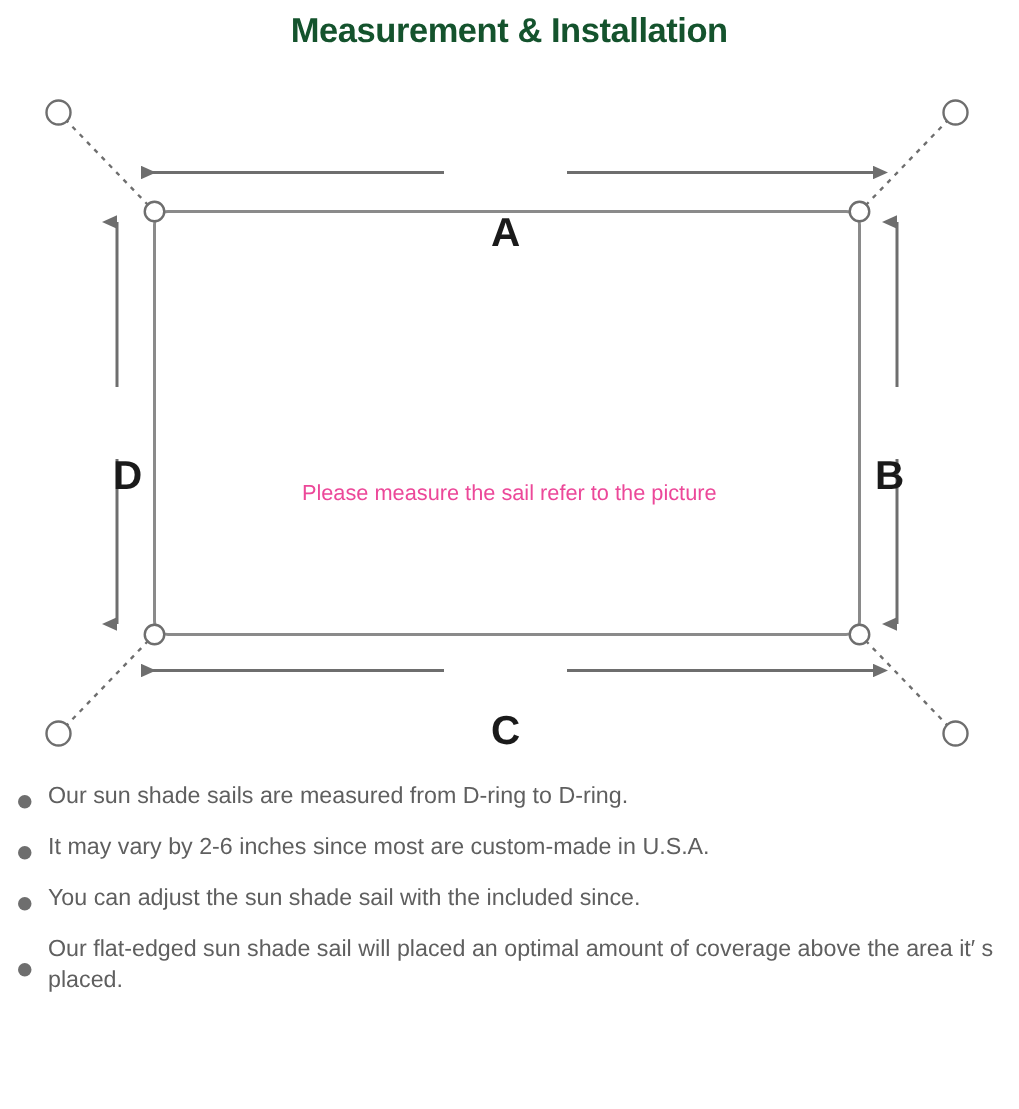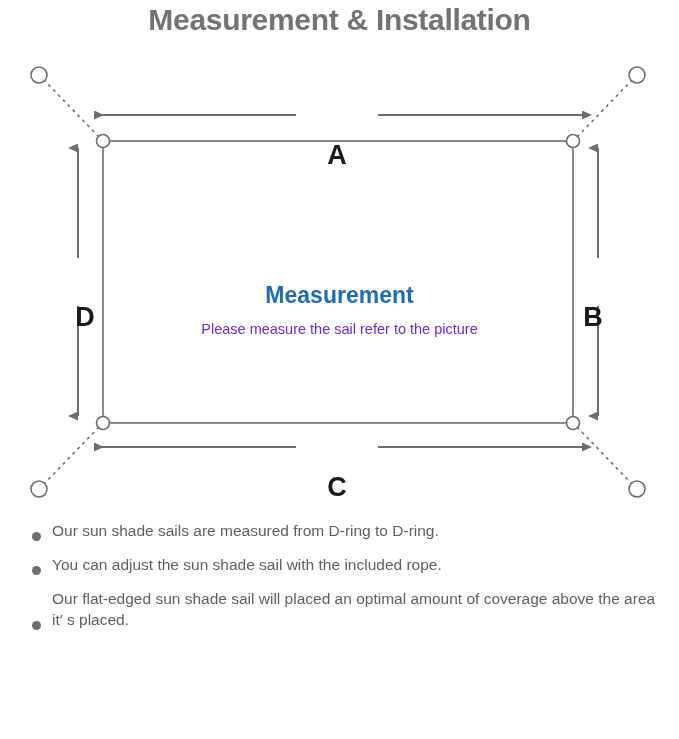--- a/index.html
+++ b/index.html
@@ -19,24 +19,24 @@
     width: 679px;
     height: 739px;
     background: #ffffff;
   }
   .title {
     position: absolute;
     left: 0;
     top: 0;
     width: 679px;
     text-align: center;
-    font-size: 30px;
+    font-size: 23px;
     font-weight: bold;
     letter-spacing: -0.3px;
-    color: #737373;
+    color: #14532d;
     line-height: 40px;
   }
   #diagram {
     position: absolute;
     left: 0;
     top: 44px;
     width: 679px;
     height: 470px;
   }
   .center-label {
@@ -49,21 +49,21 @@
     font-weight: bold;
     color: #1b6eb4;
   }
   .center-sub {
     position: absolute;
     left: 0;
     top: 277px;
     width: 679px;
     text-align: center;
     font-size: 14.5px;
-    color: #6d28d9;
+    color: #ec4899;
   }
   .dim-letter {
     position: absolute;
     font-size: 27px;
     font-weight: bold;
     color: #1a1a1a;
     text-align: center;
     line-height: 30px;
   }
   #letter-a { left: 307px; top: 96px; width: 60px; }
@@ -73,24 +73,23 @@
 
   #notes {
     position: absolute;
     left: 0;
     top: 520px;
     width: 679px;
   }
   .note {
     position: relative;
     display: flex;
-    align-items: flex-end;
+    align-items: center;
     padding: 0 14px 0 12px;
     margin-bottom: 13px;
-    margin-left: 20px;
   }
   .bullet {
     flex: 0 0 auto;
     width: 9px;
     height: 9px;
     border-radius: 50%;
     background: #6e6e6e;
     margin-top: 7px;
     margin-right: 11px;
   }
@@ -149,37 +148,40 @@
       <line x1="296" y1="403" x2="94" y2="403" stroke="#6e6e6e" stroke-width="2" marker-end="url(#arrowL)"></line>
       <line x1="378" y1="403" x2="582" y2="403" stroke="#6e6e6e" stroke-width="2" marker-end="url(#arrowR)"></line>
 
       <line x1="78" y1="214" x2="78" y2="104" stroke="#6e6e6e" stroke-width="2" marker-end="url(#arrowU)"></line>
       <line x1="78" y1="262" x2="78" y2="372" stroke="#6e6e6e" stroke-width="2" marker-end="url(#arrowD)"></line>
 
       <line x1="598" y1="214" x2="598" y2="104" stroke="#6e6e6e" stroke-width="2" marker-end="url(#arrowU)"></line>
       <line x1="598" y1="262" x2="598" y2="372" stroke="#6e6e6e" stroke-width="2" marker-end="url(#arrowD)"></line>
     </svg>
 
-    <div class="center-label">Measurement</div>
     <div class="center-sub">Please measure the sail refer to the picture</div>
 
     <div class="dim-letter" id="letter-a">A</div>
     <div class="dim-letter" id="letter-b">B</div>
     <div class="dim-letter" id="letter-c">C</div>
     <div class="dim-letter" id="letter-d">D</div>
   </div>
 
   <div id="notes">
     <div class="note">
       <span class="bullet"></span>
       <span class="note-text">Our sun shade sails are measured from D-ring to D-ring.</span>
     </div>
     <div class="note">
       <span class="bullet"></span>
-      <span class="note-text">You can adjust the sun shade sail with the included rope.</span>
+      <span class="note-text">It may vary by 2-6 inches since most are custom-made in U.S.A.</span>
+    </div>
+    <div class="note">
+      <span class="bullet"></span>
+      <span class="note-text">You can adjust the sun shade sail with the included since.</span>
     </div>
     <div class="note">
       <span class="bullet"></span>
       <span class="note-text">Our flat-edged sun shade sail will placed an optimal amount of coverage above the area it′ s placed.</span>
     </div>
   </div>
 
 </div>
 
 </body></html>

